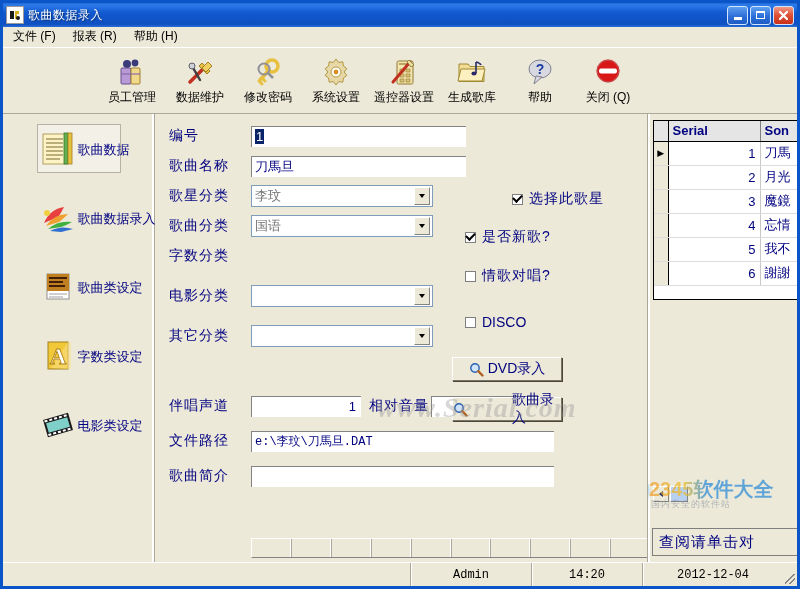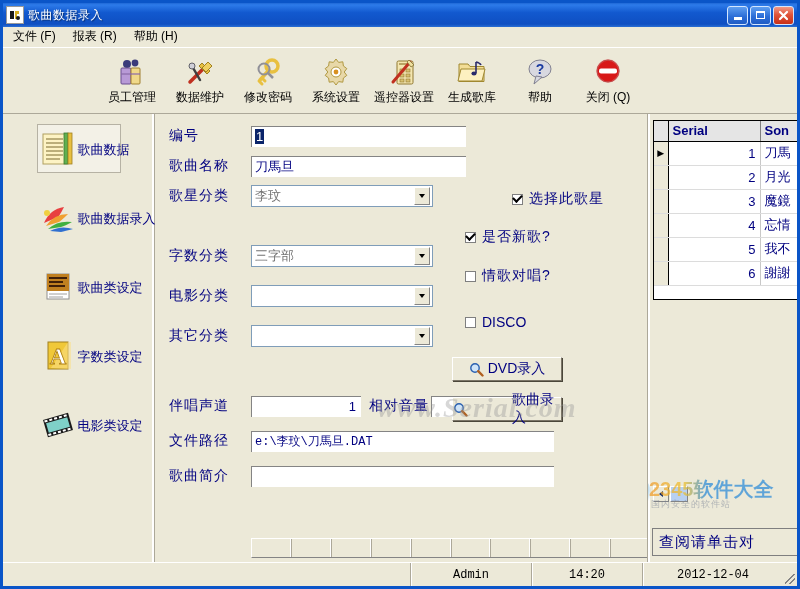--- a/index.html
+++ b/index.html
@@ -535,29 +535,32 @@
       <div class="row" style="top:70px;">
         <span class="flabel">歌星分类</span>
         <span class="combo" style="width:182px;">
           <span class="val">李玟</span>
           <span class="arrow">
               <i></i>
             </span>
         </span>
       </div>
 
-
-      <div class="row" style="top:130px;">
-        <span class="flabel">字数分类</span>
+      <div class="row" style="top:100px;">
+        <span class="flabel">歌曲分类</span>
         <span class="combo" style="width:182px;">
-          <span class="val">三字部</span>
+          <span class="val">国语</span>
           <span class="arrow">
               <i></i>
             </span>
         </span>
+      </div>
+
+      <div class="row" style="top:130px;">
+        <span class="flabel">字数分类</span>
       </div>
 
       <div class="row" style="top:170px;">
         <span class="flabel">电影分类</span>
         <span class="combo" style="width:182px;">
           <span class="val"></span>
           <span class="arrow">
               <i></i>
             </span>
         </span>

